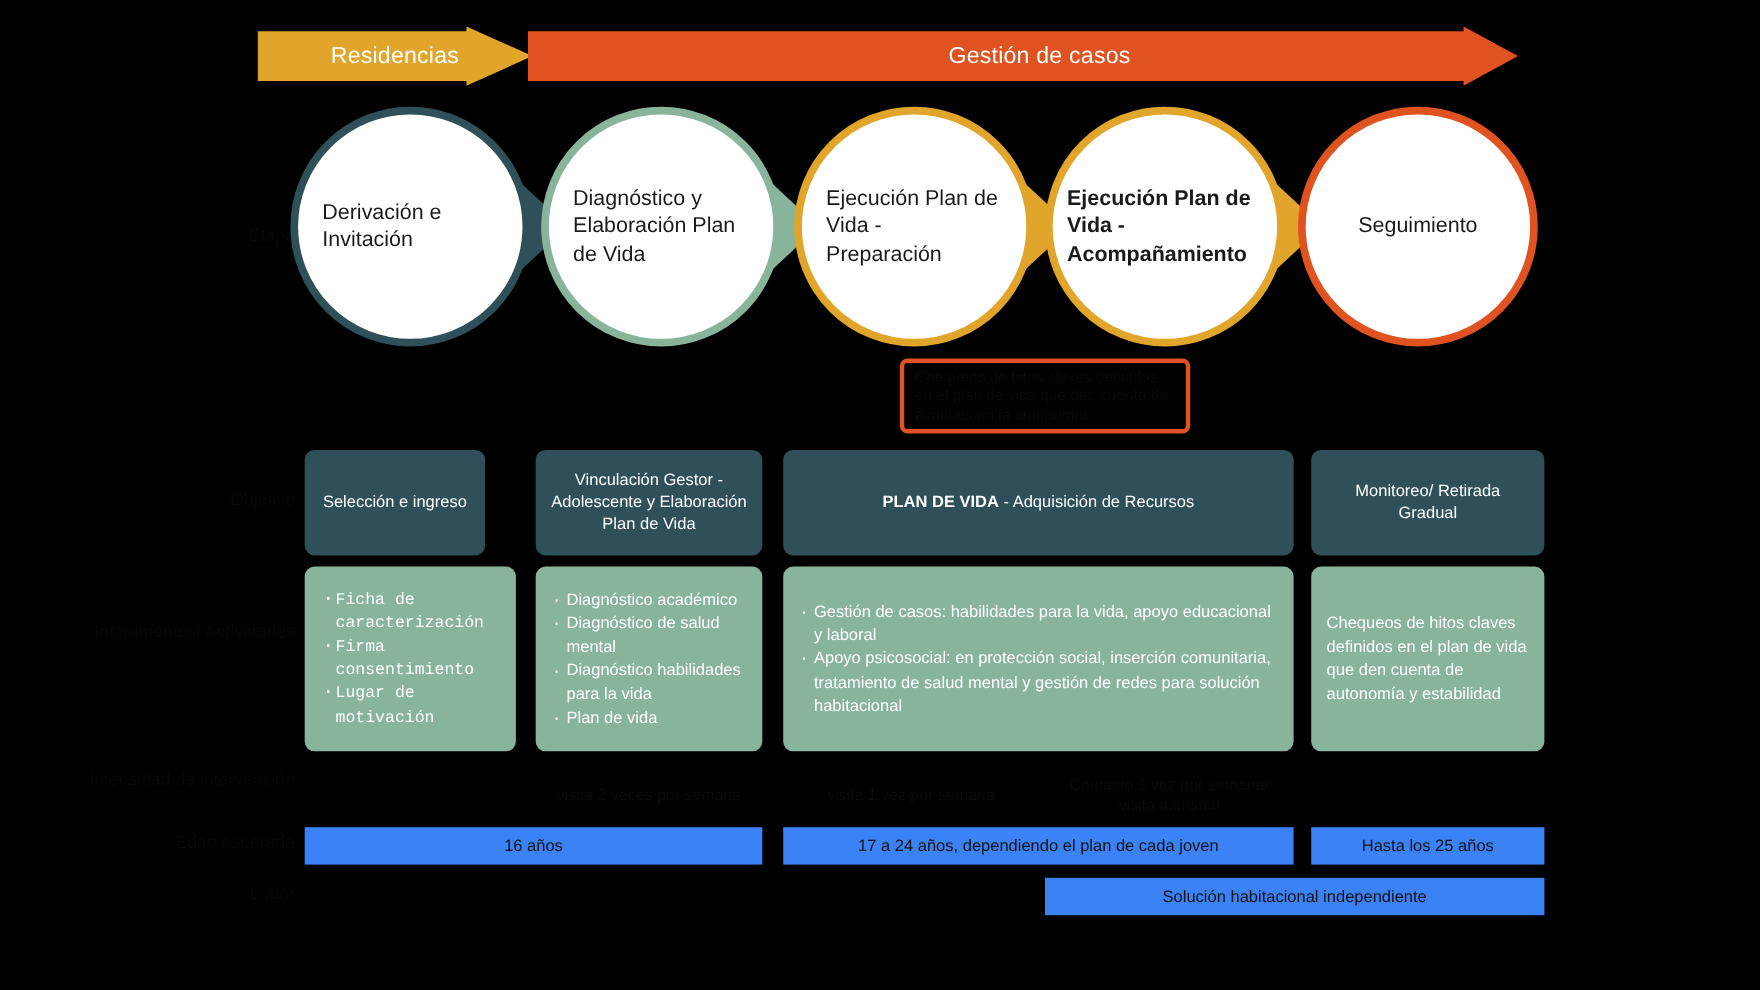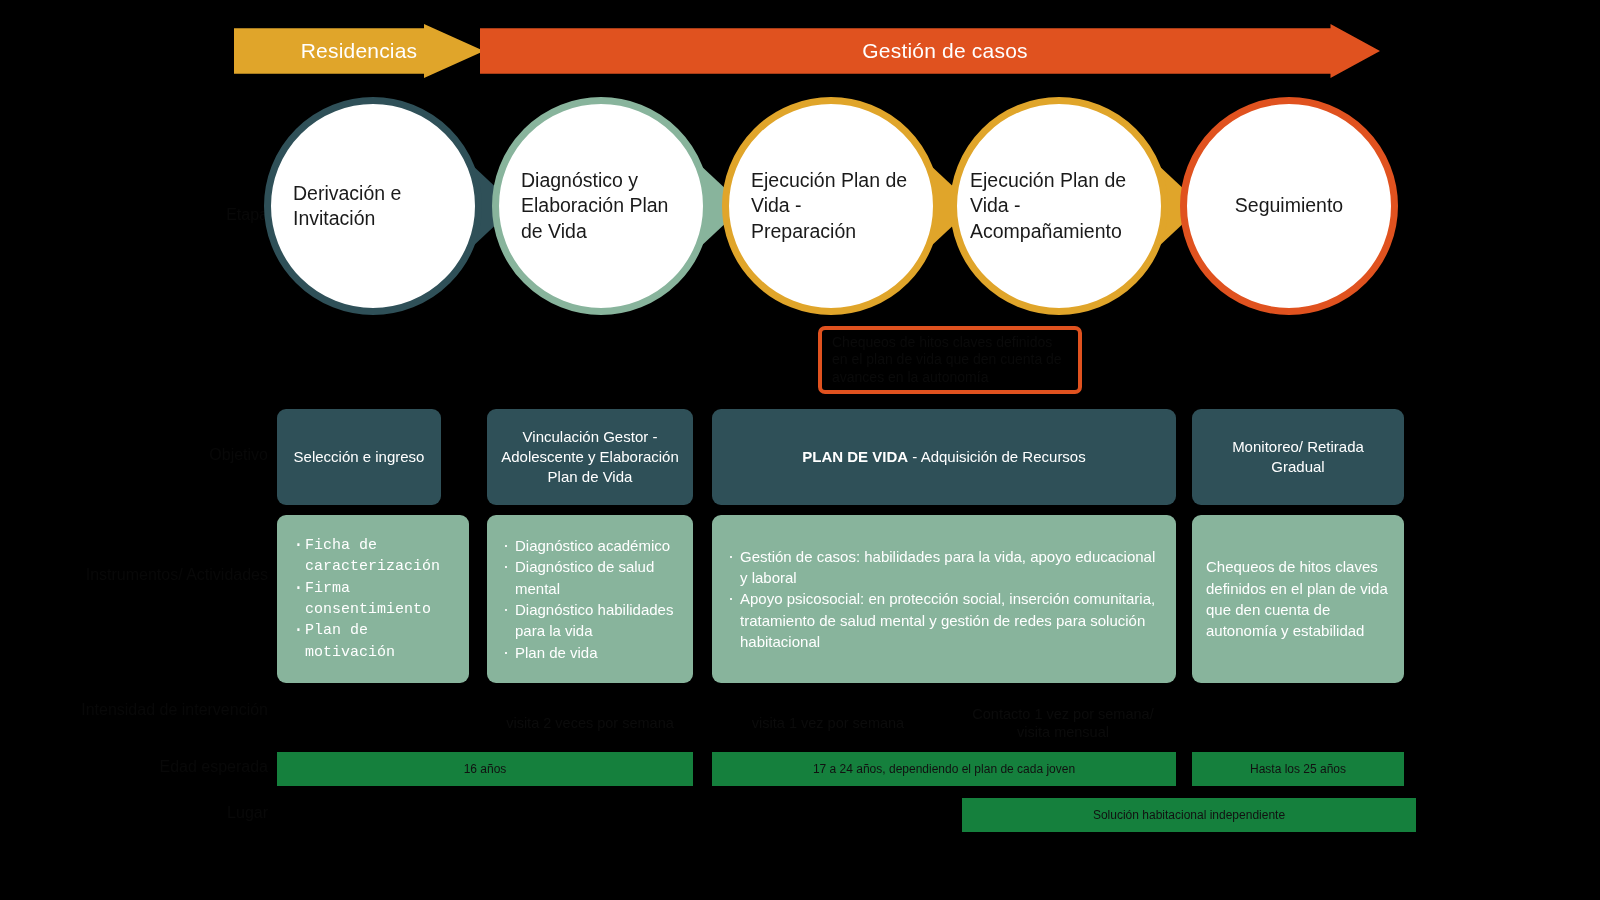--- a/index.html
+++ b/index.html
@@ -101,22 +101,22 @@
   
   .int-cell {
     position: absolute; top: 700px; height: 46px;
     color: #0b0b0b; font-size: 14.5px; line-height: 1.25;
     display: flex; align-items: center; justify-content: center;
     text-align: center; padding: 0 8px;
   }
 
   
   .ybar {
-    position: absolute; background: #15803d;
-    color: #111111; font-size: 12px;
+    position: absolute; background: #3b82f6;
+    color: #111111; font-size: 15px;
     display: flex; align-items: center; justify-content: center;
     text-align: center;
   }
   .row-edad { top: 752px; height: 34px; }
   .row-lugar { top: 798px; height: 34px; }
 </style>
 </head>
 <body>
 
 <div id="stage">
@@ -155,21 +155,21 @@
 
   <div class="circle-node" style="left:722px; top:97px;">
     <div class="chev" style="background:#E0A52A;"></div>
     <div class="ring" style="border-color:#E0A52A;">
       <div class="ctext">Ejecución Plan de Vida - Preparación</div>
     </div>
   </div>
 
   <div class="circle-node" style="left:950px; top:97px;">
     <div class="chev" style="background:#E0A52A;"></div>
-    <div class="ring" style="border-color:#E0A52A;">
+    <div class="ring" style="border-color:#E0A52A;font-weight:bold;">
       <div class="ctext" style="width:178px;">Ejecución Plan de Vida - Acompañamiento</div>
     </div>
   </div>
 
   <div class="circle-node" style="left:1180px; top:97px;">
     <div class="ring" style="border-color:#E0521F;">
       <div class="ctext" style="text-align:center;width:180px;">Seguimiento</div>
     </div>
   </div>
 
@@ -189,21 +189,21 @@
     </span>
   </div>
   <div class="obj-box" style="left:1192px; width:212px;">
     <span>Monitoreo/ Retirada Gradual</span>
   </div>
 
   <div class="act-box" style="left:277px; width:192px;font-family:Liberation Mono, monospace;">
     <ul>
       <li>Ficha de caracterización</li>
       <li>Firma consentimiento</li>
-      <li>Plan de motivación</li>
+      <li>Lugar de motivación</li>
     </ul>
   </div>
 
   <div class="act-box" style="left:487px; width:206px;">
     <ul>
       <li>Diagnóstico académico</li>
       <li>Diagnóstico de salud mental</li>
       <li>Diagnóstico habilidades para la vida</li>
       <li>Plan de vida</li>
     </ul>
@@ -222,15 +222,15 @@
 
   <div class="int-cell" style="left:277px; width:192px;"></div>
   <div class="int-cell" style="left:487px; width:206px;">visita 2 veces por semana</div>
   <div class="int-cell" style="left:712px; width:232px;">visita 1 vez por semana</div>
   <div class="int-cell" style="left:950px; width:226px;">Contacto 1 vez por semana/ visita mensual</div>
 
   <div class="ybar row-edad" style="left:277px; width:416px;">16 años</div>
   <div class="ybar row-edad" style="left:712px; width:464px;text-align:center;">17 a 24 años, dependiendo el plan de cada joven</div>
   <div class="ybar row-edad" style="left:1192px; width:212px;">Hasta los 25 años</div>
 
-  <div class="ybar row-lugar" style="left:950px; width:454px;margin-left:12px;">Solución habitacional independiente</div>
+  <div class="ybar row-lugar" style="left:950px; width:454px;">Solución habitacional independiente</div>
 
 </div>
 
 </body></html>

